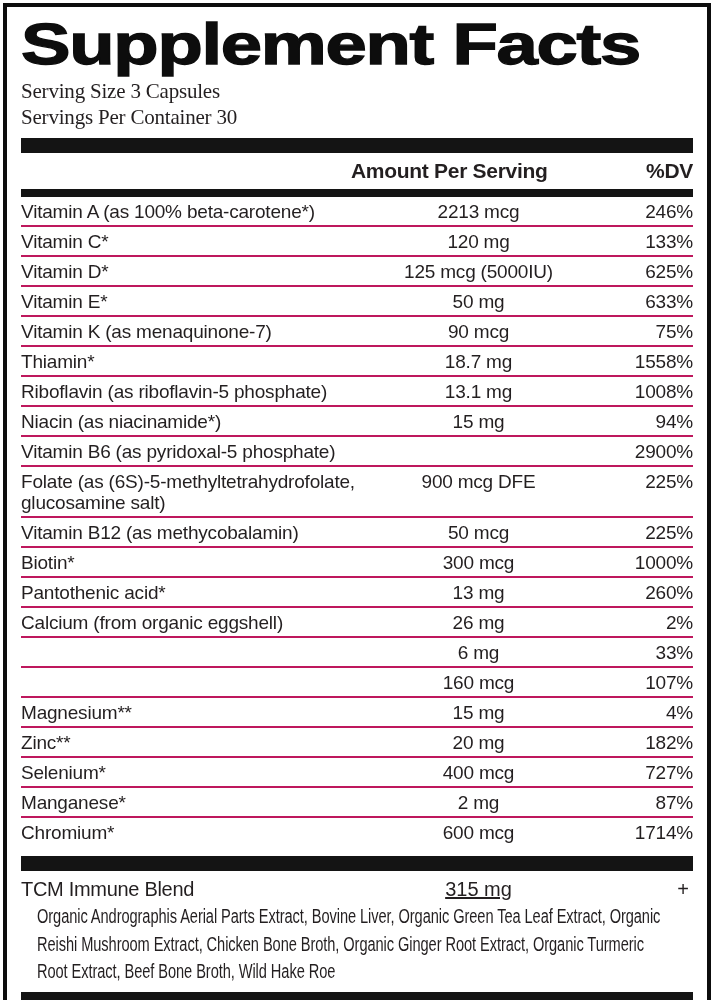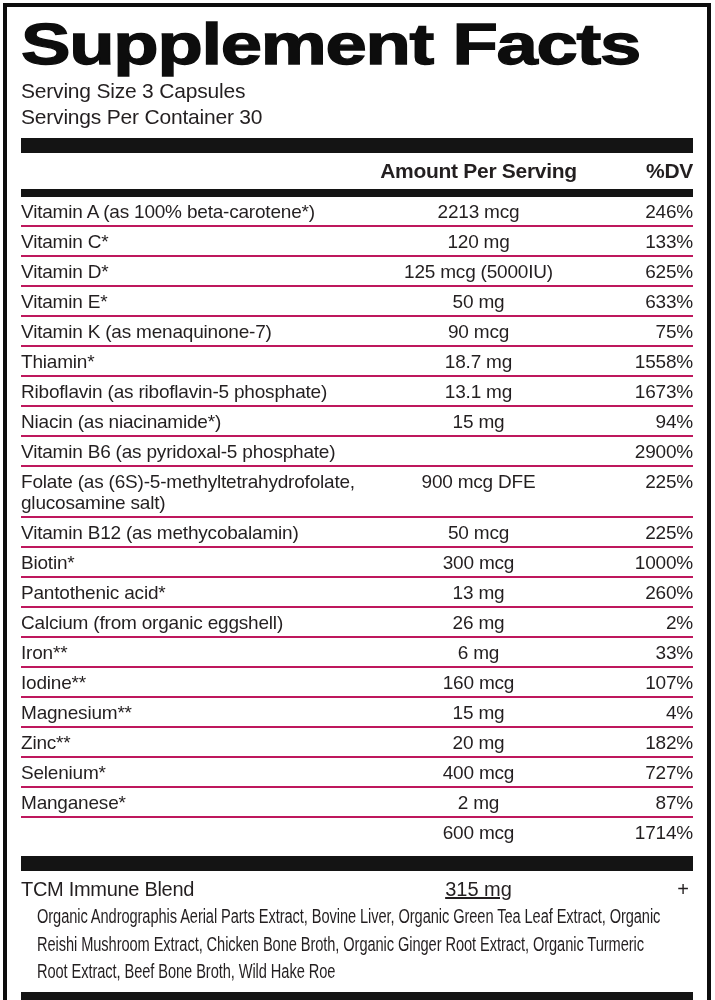--- a/index.html
+++ b/index.html
@@ -32,38 +32,38 @@
     letter-spacing: -1px;
     line-height: 60px;
     white-space: nowrap;
     transform: scaleX(1.28);
     transform-origin: top left;
     -webkit-text-stroke: 1.3px #0d0d0d;
     color: #0d0d0d;
     margin-top: 2px;
   }
   .serving { font-size: 21px; line-height: 26px; letter-spacing: -0.2px; }
-  .serving-block { margin-top: 4px; }
+  .serving-block { margin-top: 4px; font-family: Liberation Serif, serif; }
   .bar-thick  { height: 15px; background: #141414; margin-top: 8px; }
   .bar-medium { height: 8px;  background: #141414; }
   .bar-bottom { height: 15px; background: #141414; margin-top: 6px; }
 
   .cols-header {
     position: relative;
     height: 36px;
     font-weight: bold;
     font-size: 21px;
     letter-spacing: -0.3px;
     line-height: 36px;
   }
   .amt-col {
     position: absolute;
     left: 330px;
     width: 255px;
-    text-align: center;
+    text-align: left;
     top: 0;
   }
   .dv-col {
     position: absolute;
     right: 0;
     top: 0;
     text-align: right;
   }
 
   .rows { }
@@ -174,21 +174,21 @@
         <div class="dv">75%</div>
       </div>
       <div class="row">
         <div class="nm">Thiamin*</div>
         <div class="amt">18.7 mg</div>
         <div class="dv">1558%</div>
       </div>
       <div class="row">
         <div class="nm">Riboflavin (as riboflavin-5 phosphate)</div>
         <div class="amt">13.1 mg</div>
-        <div class="dv">1673%</div>
+        <div class="dv">1008%</div>
       </div>
       <div class="row">
         <div class="nm">Niacin (as niacinamide*)</div>
         <div class="amt">15 mg</div>
         <div class="dv">94%</div>
       </div>
       <div class="row">
         <div class="nm">Vitamin B6 (as pyridoxal-5 phosphate)</div>
         <div class="dv">2900%</div>
       </div>
@@ -212,26 +212,24 @@
         <div class="nm">Pantothenic acid*</div>
         <div class="amt">13 mg</div>
         <div class="dv">260%</div>
       </div>
       <div class="row">
         <div class="nm">Calcium (from organic eggshell)</div>
         <div class="amt">26 mg</div>
         <div class="dv">2%</div>
       </div>
       <div class="row">
-        <div class="nm">Iron**</div>
         <div class="amt">6 mg</div>
         <div class="dv">33%</div>
       </div>
       <div class="row">
-        <div class="nm">Iodine**</div>
         <div class="amt">160 mcg</div>
         <div class="dv">107%</div>
       </div>
       <div class="row">
         <div class="nm">Magnesium**</div>
         <div class="amt">15 mg</div>
         <div class="dv">4%</div>
       </div>
       <div class="row">
         <div class="nm">Zinc**</div>
@@ -242,20 +240,21 @@
         <div class="nm">Selenium*</div>
         <div class="amt">400 mcg</div>
         <div class="dv">727%</div>
       </div>
       <div class="row">
         <div class="nm">Manganese*</div>
         <div class="amt">2 mg</div>
         <div class="dv">87%</div>
       </div>
       <div class="row">
+        <div class="nm">Chromium*</div>
         <div class="amt">600 mcg</div>
         <div class="dv">1714%</div>
       </div>
 
     </div>
 
     <div class="bar-thick"></div>
 
     <div class="blend-row">
       <div class="nm">TCM Immune Blend</div>

